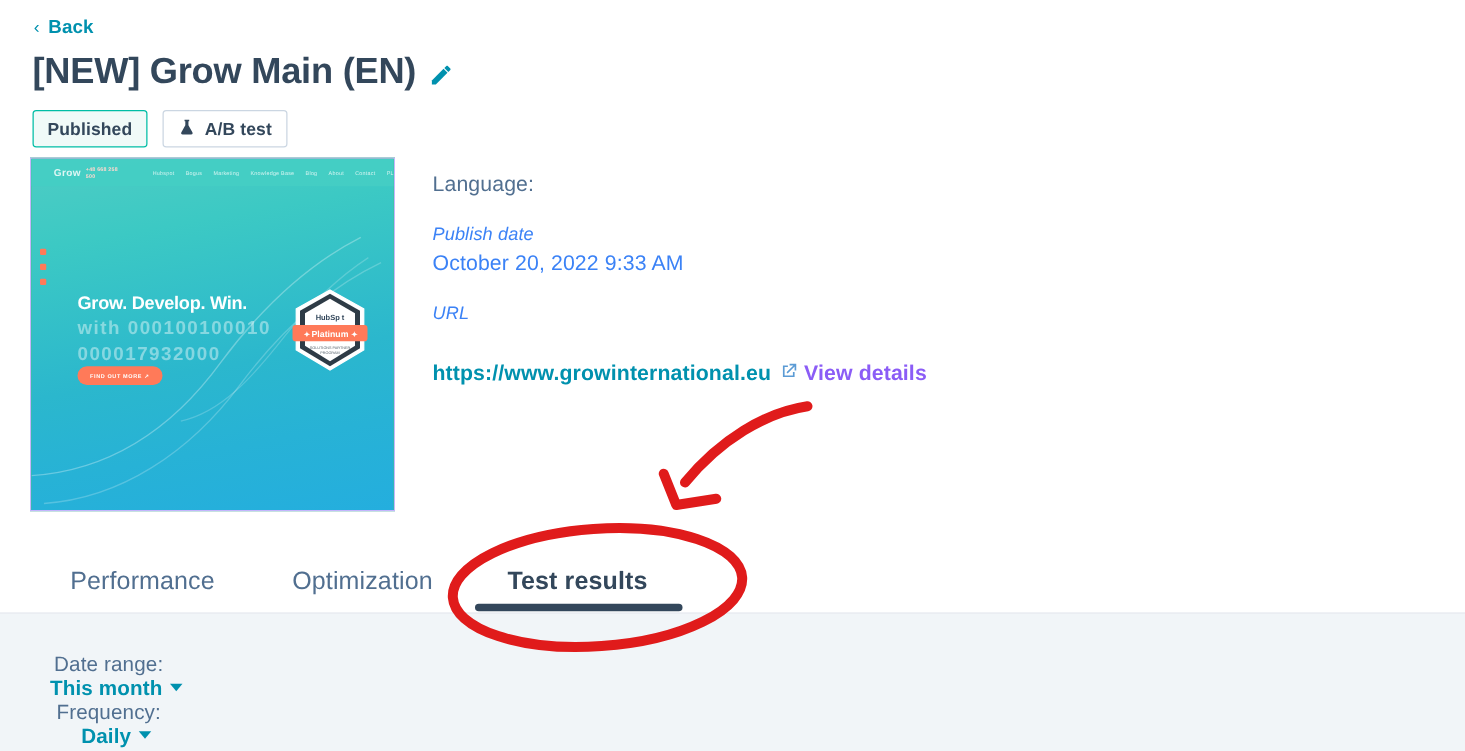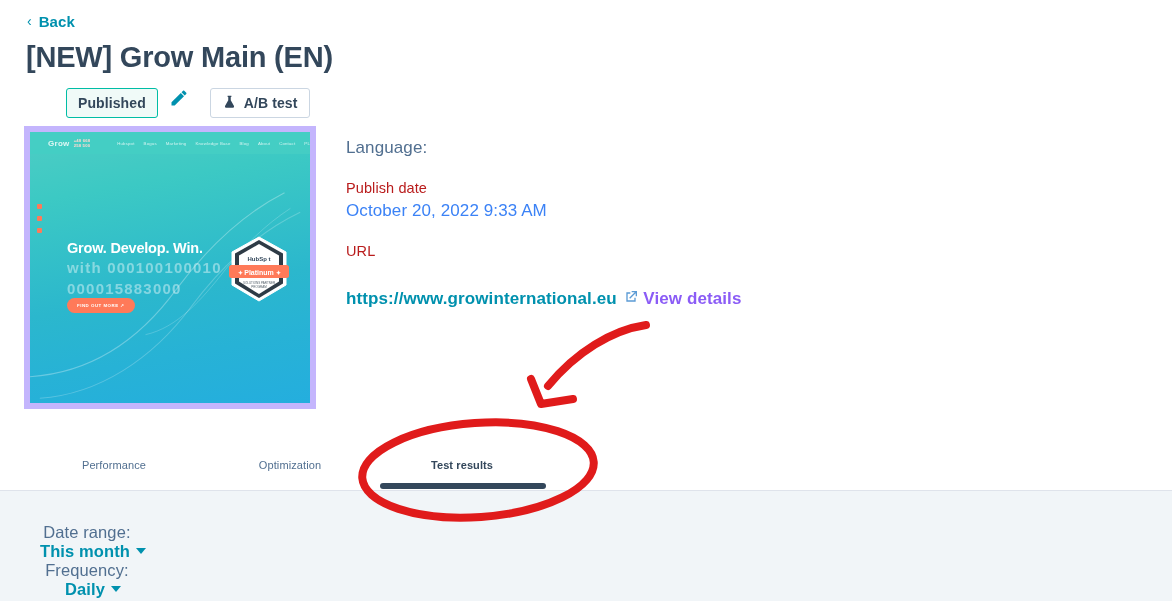--- a/index.html
+++ b/index.html
@@ -52,21 +52,20 @@
   }
 
   
   .title-row {
     position: absolute;
     left: 26px;
     top: 41px;
     display: flex;
     align-items: center;
     gap: 10px;
-    flex-direction: column;
   }
   .page-title {
     font-size: 29px;
     font-weight: 700;
     color: #33475b;
     letter-spacing: -.2px;
     line-height: 1.15;
     white-space: nowrap;
   }
   .pencil-icon {
@@ -90,21 +89,20 @@
     height: 30px;
     display: inline-flex;
     align-items: center;
     gap: 7px;
     padding: 0 11px;
     border-radius: 3px;
     font-size: 14px;
     font-weight: 700;
     letter-spacing: .1px;
     white-space: nowrap;
-    margin-left: 40px;
   }
   .badge-published {
     border: 1px solid #00bda5;
     background: #f0faf8;
     color: #33475b;
   }
   .badge-abtest {
     border: 1px solid #cbd6e2;
     background: #ffffff;
     color: #33475b;
@@ -113,21 +111,21 @@
   }
 
   
   .thumb-frame {
     position: absolute;
     left: 24px;
     top: 126px;
     width: 292px;
     height: 283px;
     background: #22c55e;
-    border: 6px solid #c4b5fd;
+    border: 1px solid #c4b5fd;
     box-sizing: border-box;
     overflow: hidden;
     cursor: pointer;
     padding-left: 48px;
   }
   .thumb-inner {
     position: absolute;
     inset: 0;
     background: linear-gradient(170deg, #4ecdc4 0%, #3cc9c4 22%, #2bb7cd 58%, #27b2d6 78%, #24aede 100%);
     overflow: hidden;
@@ -261,23 +259,24 @@
     border-left: 5px solid transparent;
     border-right: 5px solid transparent;
     border-top: 6px solid #0091ae;
     margin-left: 6px;
     vertical-align: middle;
     position: relative;
     top: -2px;
   }
   .field-label {
     font-size: 14.5px;
-    color: #b91c1c;
+    color: #3b82f6;
     margin-top: 22px;
     letter-spacing: .1px;
+    font-style: italic;
   }
   .field-value {
     font-size: 17px;
     color: #3b82f6;
     margin-top: 5px;
     letter-spacing: .1px;
   }
   .field-link {
     font-size: 17px;
     font-weight: 700;
@@ -309,21 +308,21 @@
     border-bottom: 1px solid #dfe3eb;
     box-sizing: border-box;
   }
   .tab {
     position: absolute;
     top: 0;
     height: 50px;
     display: flex;
     align-items: center;
     justify-content: center;
-    font-size: 11px;
+    font-size: 20px;
     color: #516f90;
     cursor: pointer;
     letter-spacing: .1px;
     white-space: nowrap;
   }
   .tab.active {
     color: #33475b;
     font-weight: 700;
   }
   .tab-underline {
@@ -438,21 +437,21 @@
 
       <div class="thumb-social">
         <i></i>
         <i></i>
         <i></i>
       </div>
 
       <div class="thumb-head">
         <div class="thumb-h1">Grow. Develop. Win.</div>
         <div class="thumb-h2">with 000100100010</div>
-        <div class="thumb-h2">000015883000</div>
+        <div class="thumb-h2">000017932000</div>
       </div>
 
       <div class="thumb-cta">
         <span>FIND OUT MORE</span> ↗
       </div>
 
       <svg class="thumb-badge" viewBox="0 0 62 70">
         <polygon points="31,2 58,17 58,50 31,66 4,50 4,17" fill="#ffffff" stroke="#ffffff" stroke-width="1"></polygon>
         <polygon points="31,5 55,18.5 55,48.5 31,63 7,48.5 7,18.5" fill="#2e3b46"></polygon>
         <polygon points="31,9 51,20.5 51,46.5 31,59 11,46.5 11,20.5" fill="#ffffff"></polygon>

